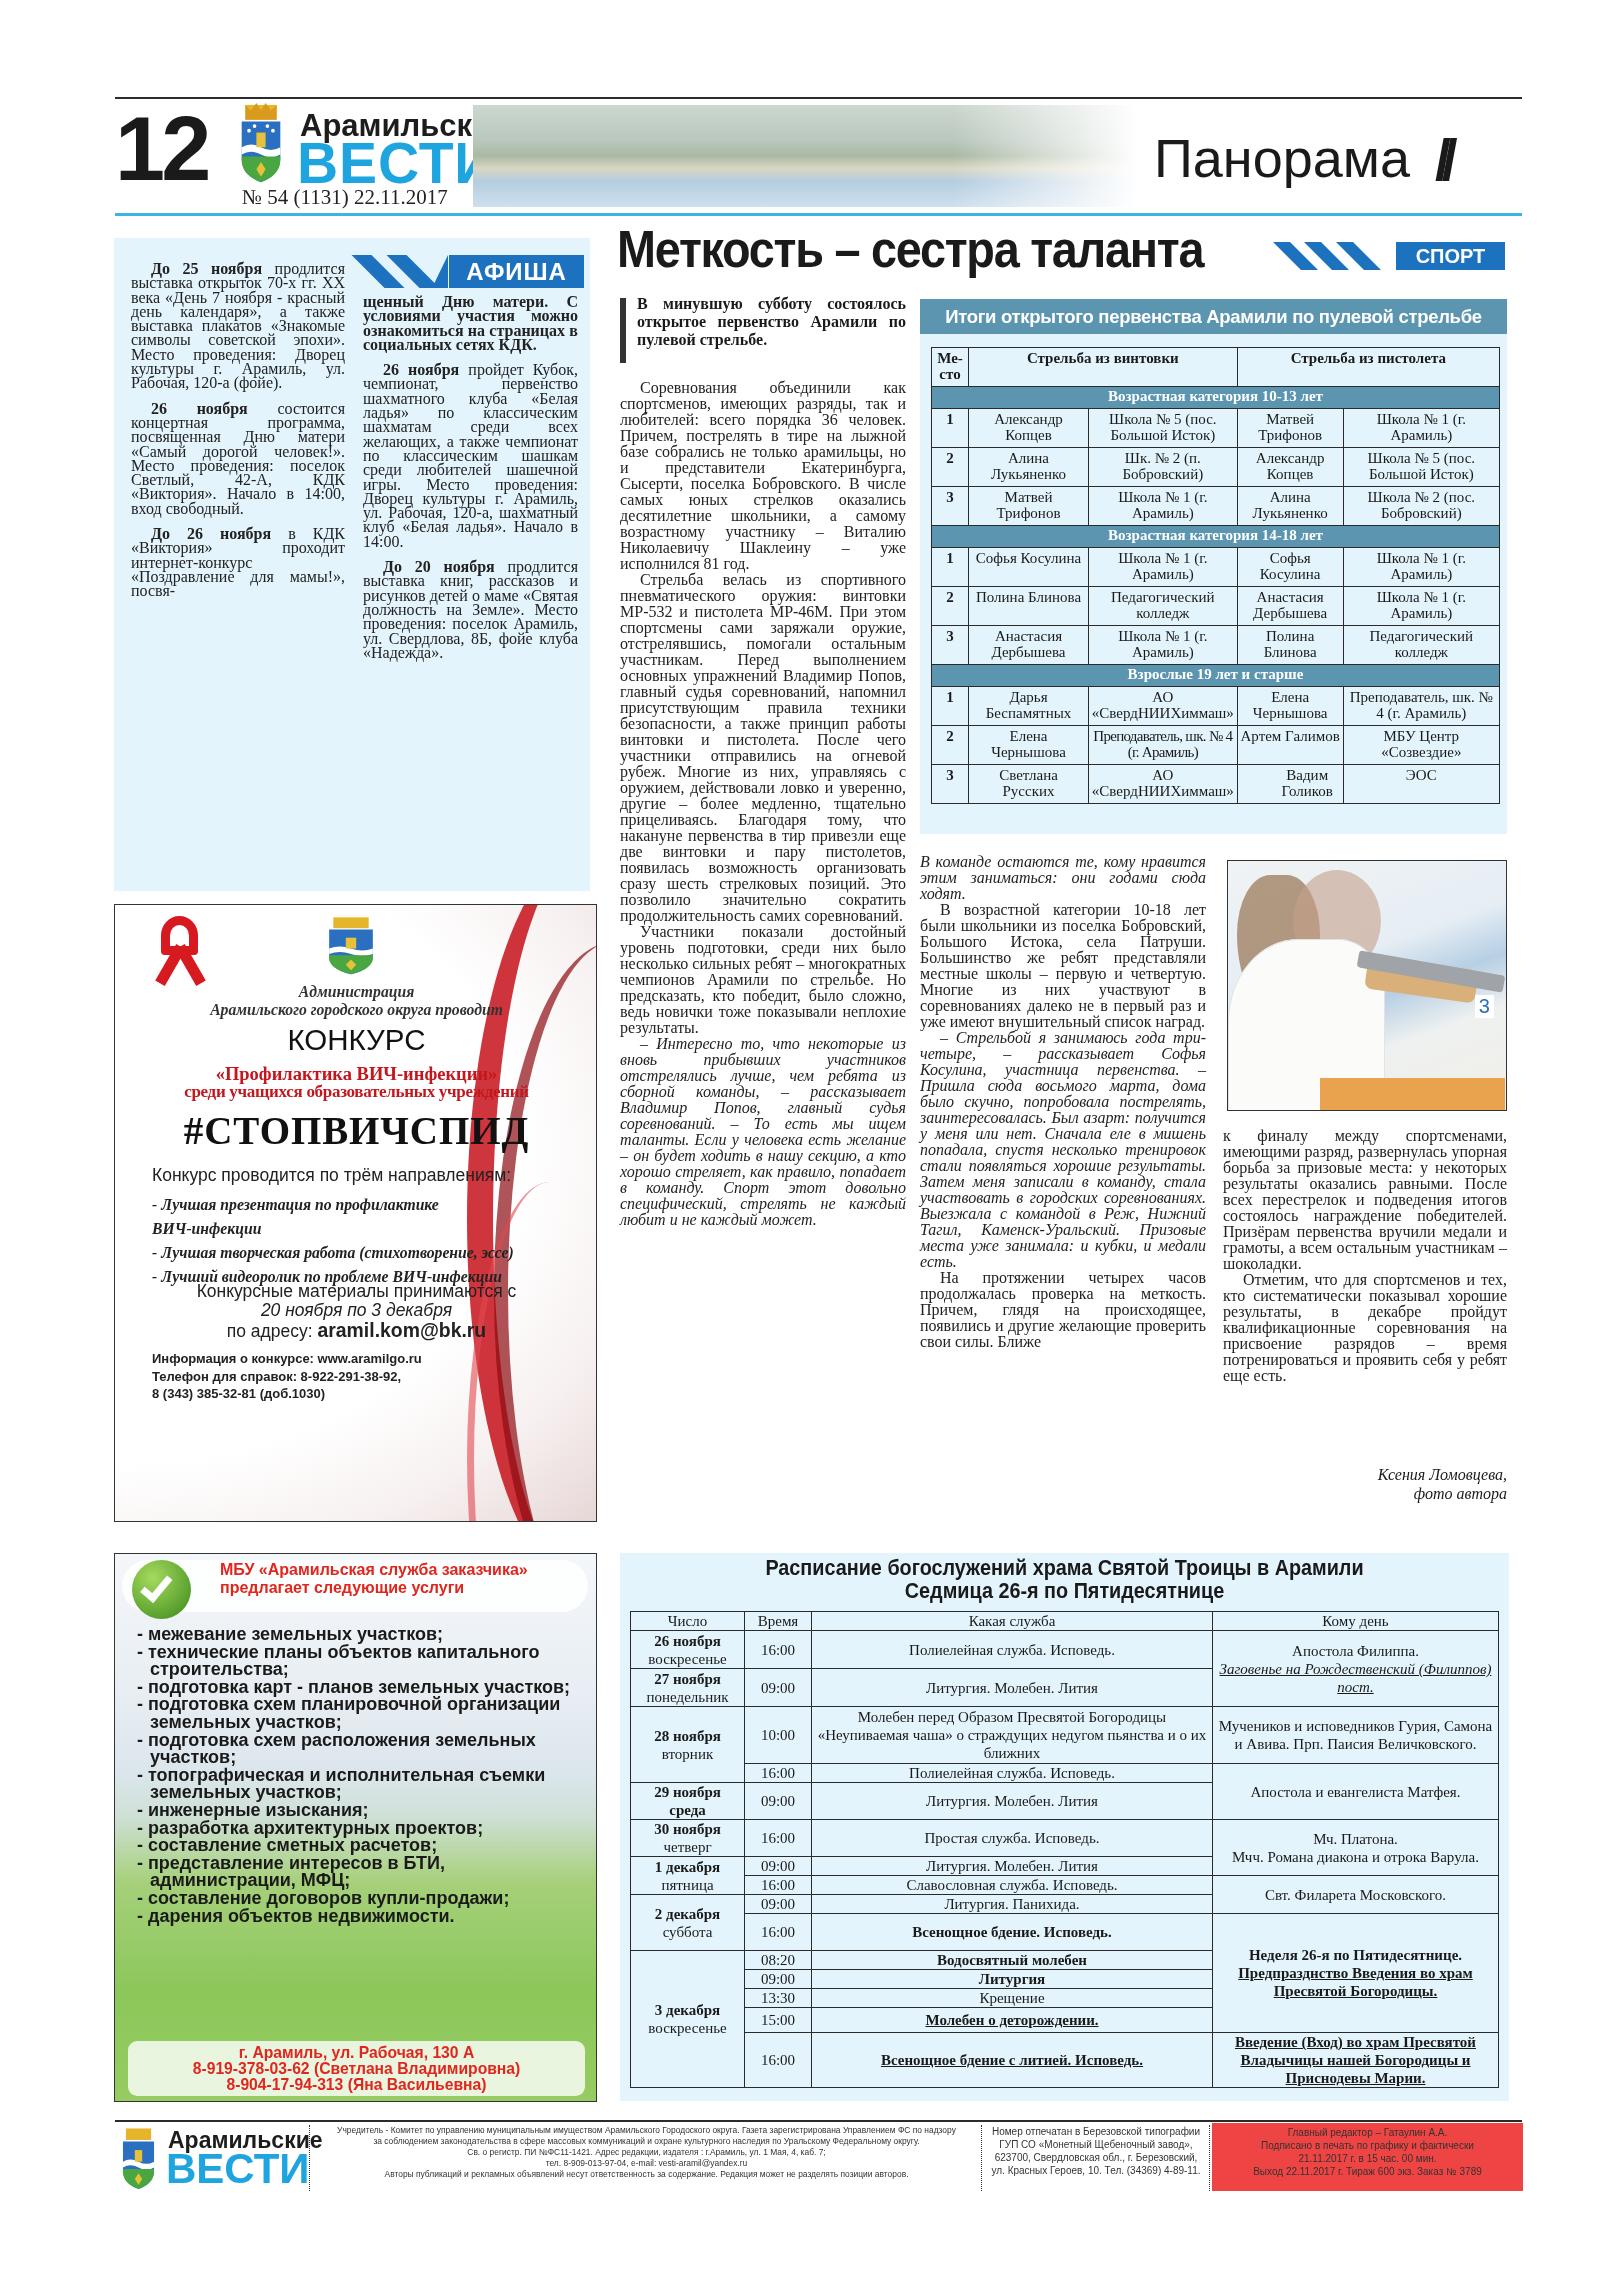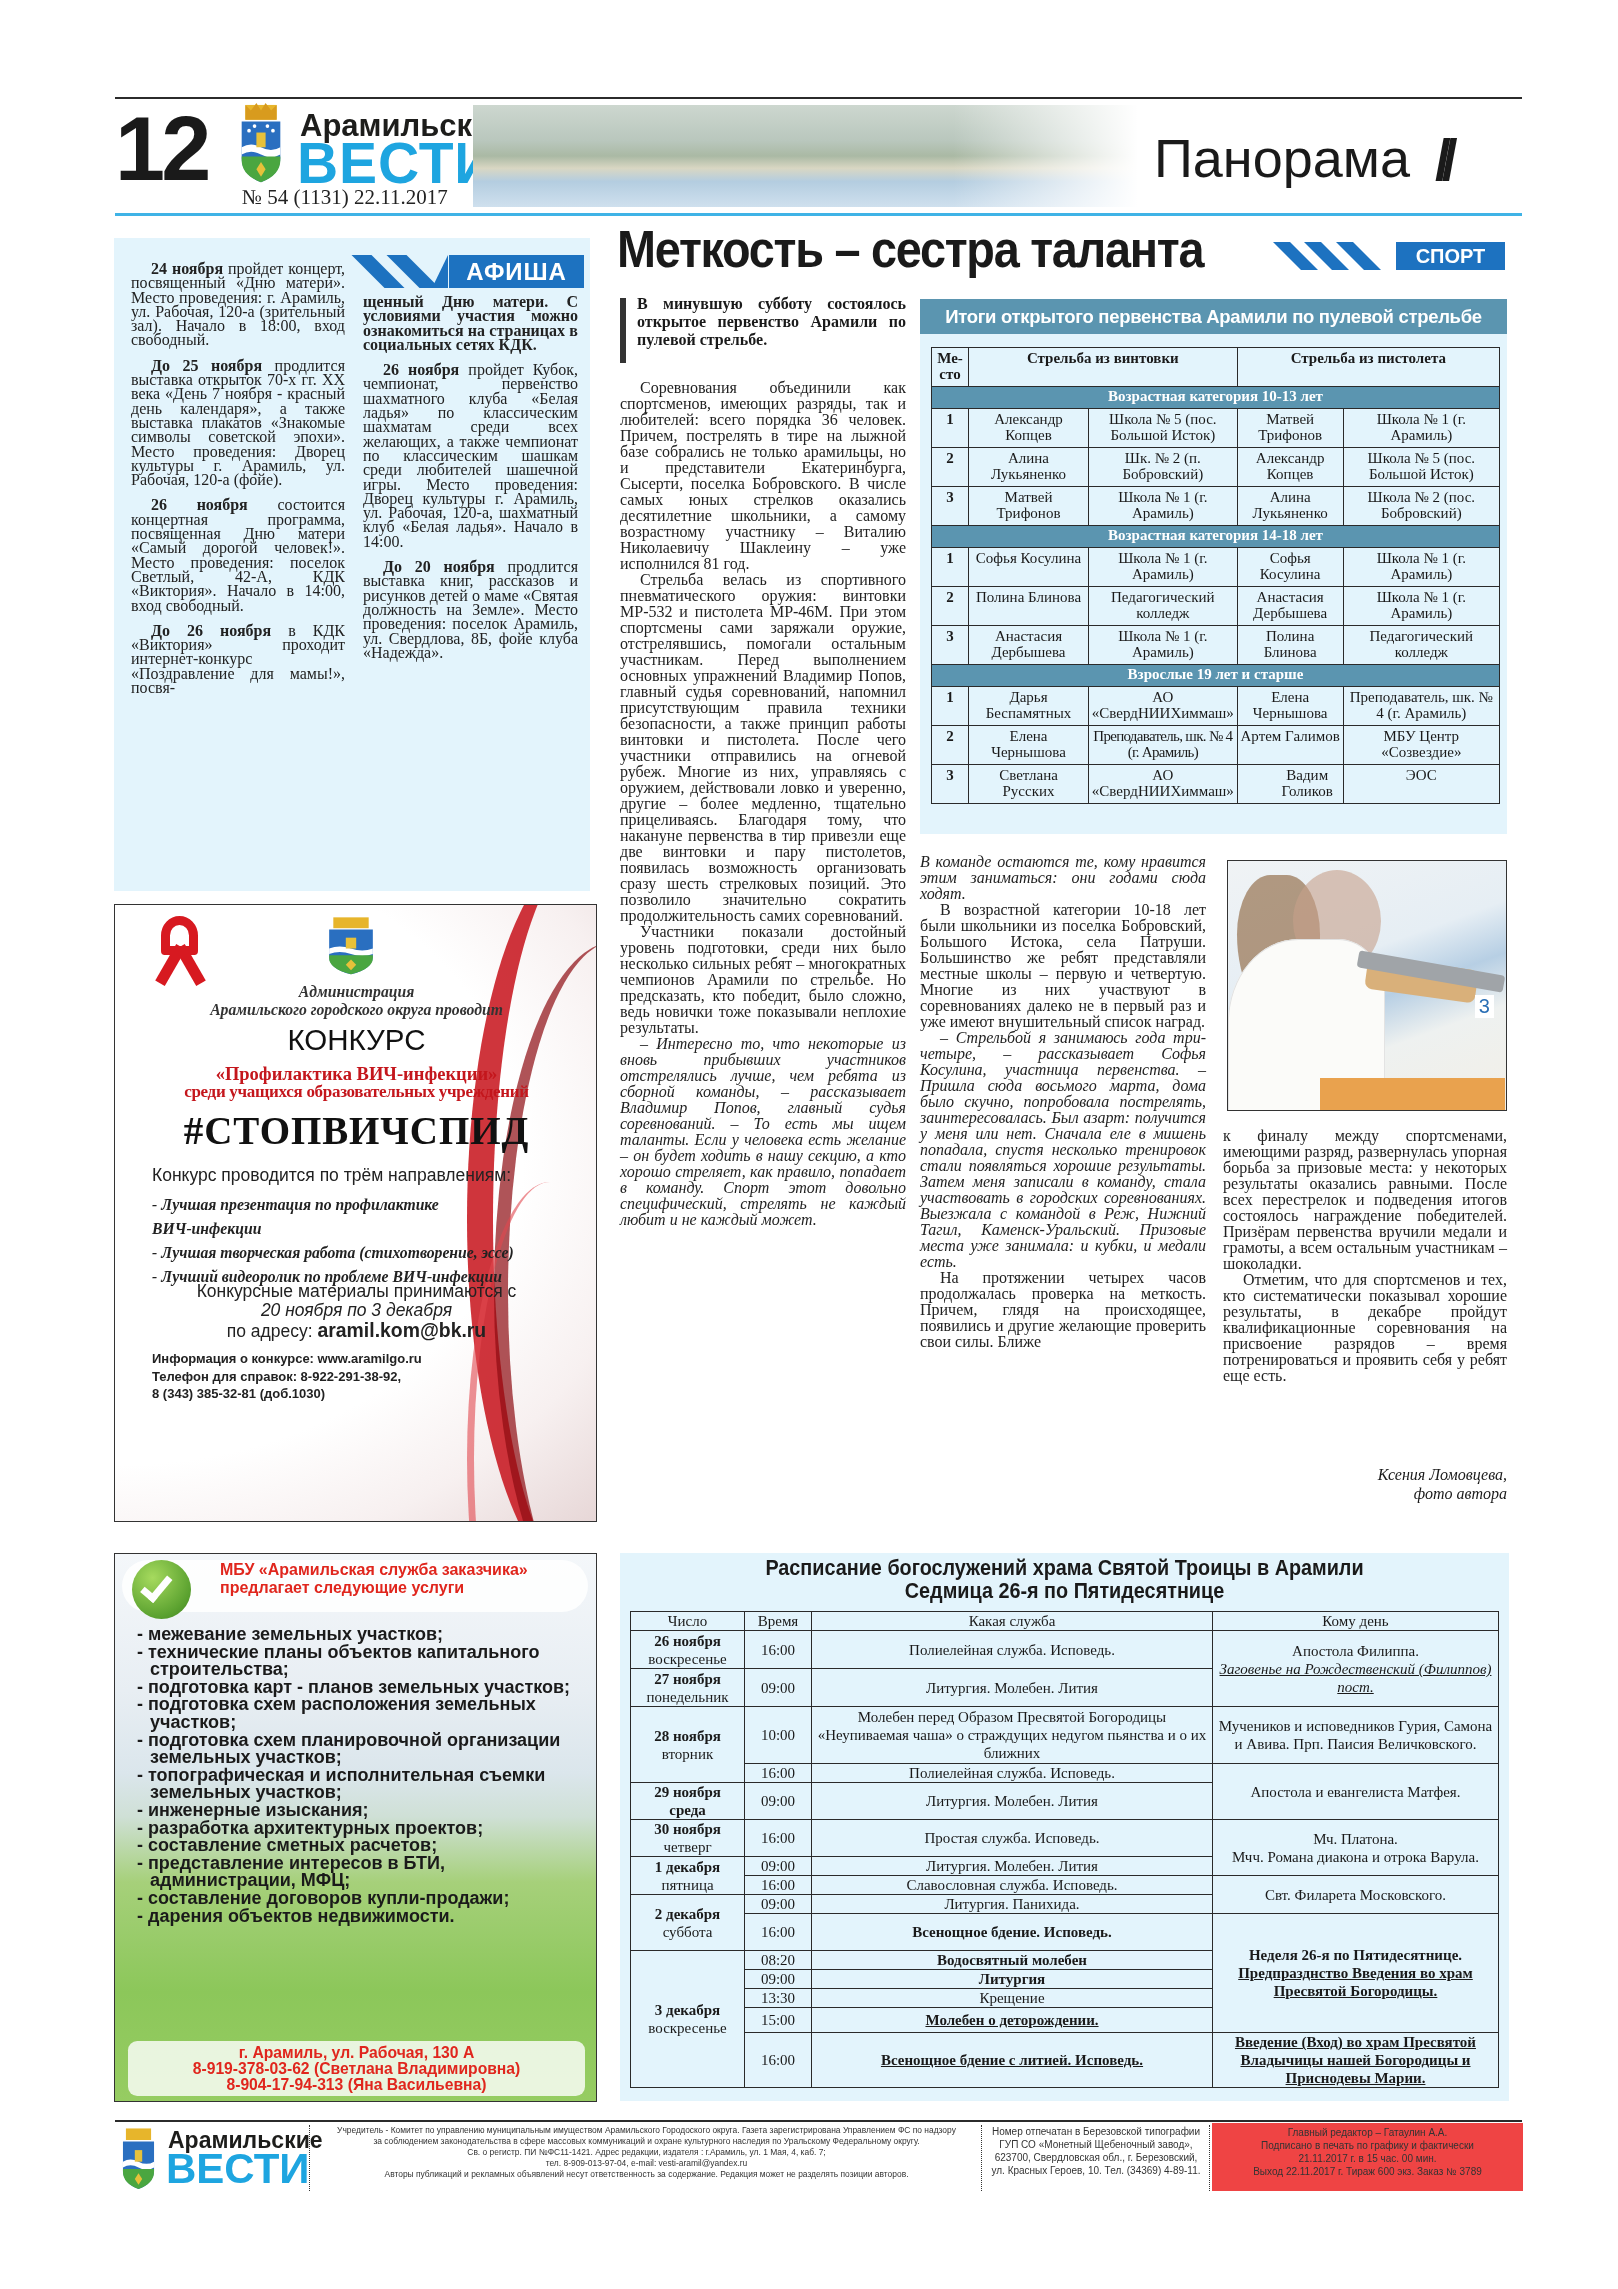--- a/index.html
+++ b/index.html
@@ -166,21 +166,20 @@
 <div class="abs header-rule-blue"></div>
 
 <div class="abs afisha"></div>
 <div class="abs afisha-tag">
   <div class="stripe" style="left:13px"></div>
   <div class="stripe" style="left:48px"></div>
   <div class="label">АФИША</div>
 </div>
 
 <div class="afisha-col afisha-col1">
-  <p><b>24 ноября</b><span> пройдет концерт, посвященный «Дню матери». Место проведения: г. Арамиль, ул. Рабочая, 120-а (зрительный зал). Начало в 18:00, вход свободный.</span></p>
   <p><b>До 25 ноября</b><span> продлится выставка открыток 70-х гг. XX века «День 7 ноября - красный день календаря», а также выставка плакатов «Знакомые символы советской эпохи». Место проведения: Дворец культуры г. Арамиль, ул. Рабочая, 120-а (фойе).</span></p>
   <p><b>26 ноября</b><span> состоится концертная программа, посвященная Дню матери «Самый дорогой человек!». Место проведения: поселок Светлый, 42-А, КДК «Виктория». Начало в 14:00, вход свободный.</span></p>
   <p><b>До 26 ноября</b><span> в КДК «Виктория» проходит интернет-конкурс «Поздравление для мамы!», посвя-</span></p>
 </div>
 <div class="afisha-col afisha-col2">
   <p class="cont"><span>щенный Дню матери. С условиями участия можно ознакомиться на страницах в социальных сетях КДК.</span></p>
   <p><b>26 ноября</b><span> пройдет Кубок, чемпионат, первенство шахматного клуба «Белая ладья» по классическим шахматам среди всех желающих, а также чемпионат по классическим шашкам среди любителей шашечной игры. Место проведения: Дворец культуры г. Арамиль, ул. Рабочая, 120-а, шахматный клуб «Белая ладья». Начало в 14:00.</span></p>
   <p><b>До 20 ноября</b><span> продлится выставка книг, рассказов и рисунков детей о маме «Святая должность на Земле». Место проведения: поселок Арамиль, ул. Свердлова, 8Б, фойе клуба «Надежда».</span></p>
 </div>
 
@@ -364,22 +363,22 @@
       <div class="tick"></div>
     </div>
   <div class="mbu-title">
     <div>МБУ «Арамильская служба заказчика»</div>
     <div>предлагает следующие услуги</div>
   </div>
   <div class="mbu-list" id="mbu-list">
       <div class="item">- межевание земельных участков;</div>
       <div class="item">- технические планы объектов капитального строительства;</div>
       <div class="item">- подготовка карт - планов земельных участков;</div>
+      <div class="item">- подготовка схем планировочной организации земельных участков;</div>
       <div class="item">- подготовка схем расположения земельных участков;</div>
-      <div class="item">- подготовка схем планировочной организации земельных участков;</div>
       <div class="item">- топографическая и исполнительная съемки земельных участков;</div>
       <div class="item">- инженерные изыскания;</div>
       <div class="item">- разработка архитектурных проектов;</div>
       <div class="item">- составление сметных расчетов;</div>
       <div class="item">- представление интересов в БТИ, администрации, МФЦ;</div>
       <div class="item">- составление договоров купли-продажи;</div>
       <div class="item">- дарения объектов недвижимости.</div>
     </div>
   <div class="mbu-contact">
     <div>г. Арамиль, ул. Рабочая, 130 А</div>

